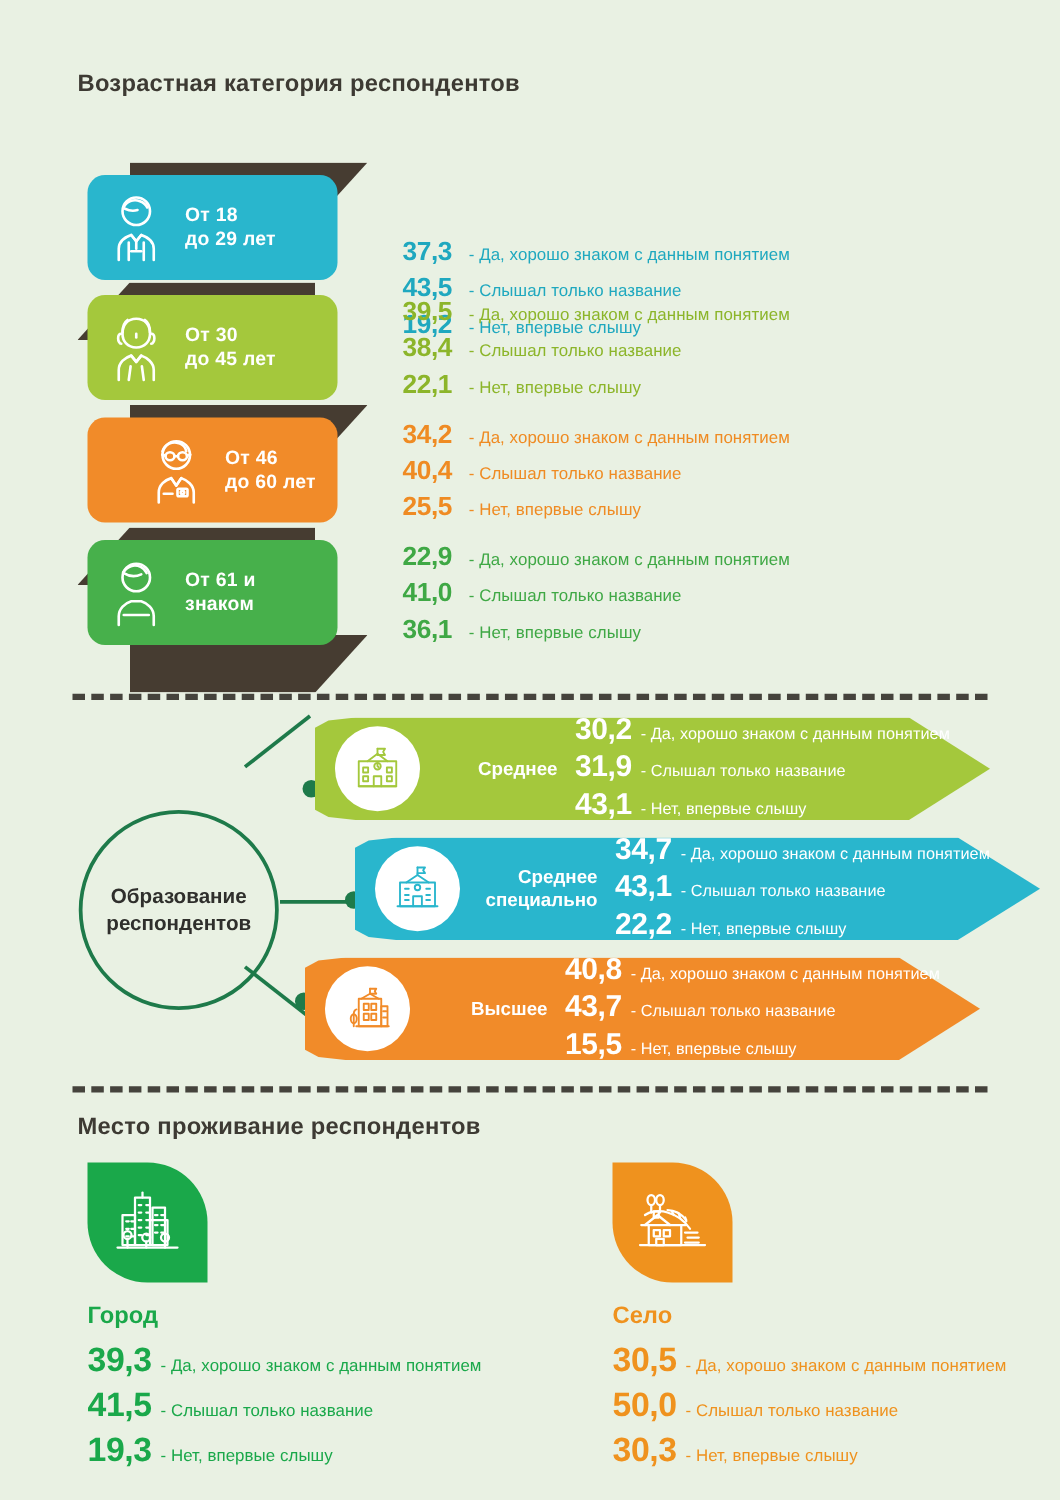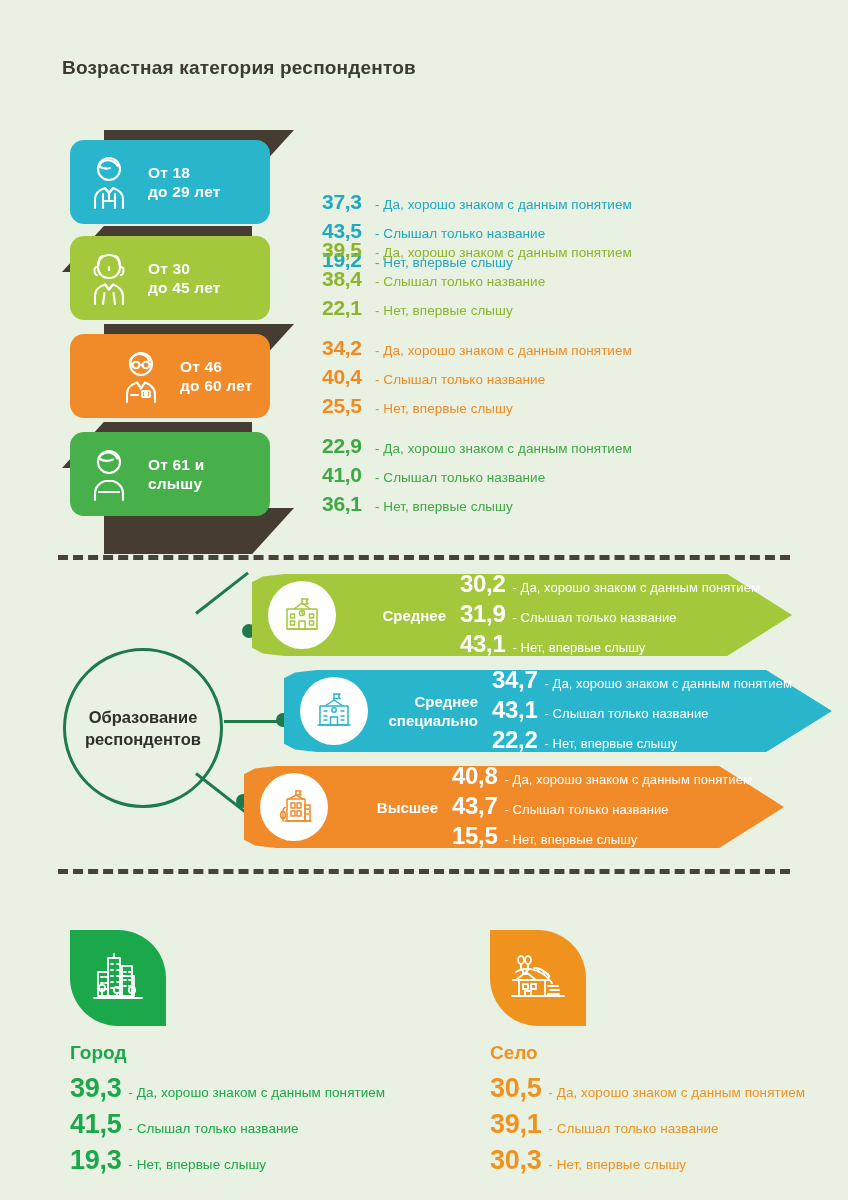--- a/index.html
+++ b/index.html
@@ -247,21 +247,21 @@
           <svg width="52" height="56" viewBox="0 0 52 56" fill="none" stroke="#fff" stroke-width="2.1" stroke-linecap="round" stroke-linejoin="round">
             <circle cx="26" cy="16" r="11"></circle>
             <path d="M15.5 12c3-5 9-7 14-4.5 2.5 1.2 4 3 4.8 5"></path>
             <path d="M16 12.5c4 2.5 9.5 3 14 1"></path>
             <path d="M12 54v-7c0-6 5-10.5 10-12h8c5 1.5 10 6 10 12v7"></path>
             <path d="M16 46h20"></path>
           </svg>
         </div>
         <div class="banner-label">
           <div>От 61 и</div>
-          <div>слышу</div>
+          <div>знаком</div>
         </div>
       </div>
       <div class="stat-list" style="left:322px; top:20px; color:#3fa845;">
         <div class="stat-line">
           <span class="stat-num">22,9</span>
           <span class="stat-txt">- Да, хорошо знаком с данным понятием</span>
         </div>
         <div class="stat-line">
           <span class="stat-num">41,0</span>
           <span class="stat-txt">- Слышал только название</span>
@@ -393,20 +393,21 @@
         <div class="stat-line">
           <span class="stat-num">15,5</span>
           <span class="stat-txt">- Нет, впервые слышу</span>
         </div>
       </div>
     </div>
   </div>
 
   <div class="divider" style="top:869px;"></div>
 
+  <div class="section-title" style="left:62px; top:891px;">Место проживание респондентов</div>
 
   <div class="place" style="left:70px; top:930px;">
     <div class="leaf" style="background:#1aa84a;">
       <svg width="64" height="64" viewBox="0 0 64 64" fill="none" stroke="#fff" stroke-width="1.8" stroke-linecap="round" stroke-linejoin="round">
         <rect x="22" y="12" width="12" height="38"></rect>
         <path d="M28 8v4"></path>
         <rect x="36" y="20" width="10" height="30"></rect>
         <rect x="12" y="26" width="10" height="24"></rect>
         <rect x="34" y="30" width="14" height="20"></rect>
         <path d="M25 18h2M31 18h2M25 24h2M31 24h2M25 30h2M31 30h2M25 36h2M31 36h2M25 42h2M31 42h2"></path>
@@ -458,21 +459,21 @@
         <path d="M6 50h52"></path>
       </svg>
     </div>
     <div class="place-name" style="color:#ef921e;">Село</div>
     <div class="stat-list" style="color:#ef921e;">
       <div class="stat-line">
         <span class="stat-num">30,5</span>
         <span class="stat-txt">- Да, хорошо знаком с данным понятием</span>
       </div>
       <div class="stat-line">
-        <span class="stat-num">39,1</span>
+        <span class="stat-num">50,0</span>
         <span class="stat-txt">- Слышал только название</span>
       </div>
       <div class="stat-line">
         <span class="stat-num">30,3</span>
         <span class="stat-txt">- Нет, впервые слышу</span>
       </div>
     </div>
   </div>
 
 </div>

